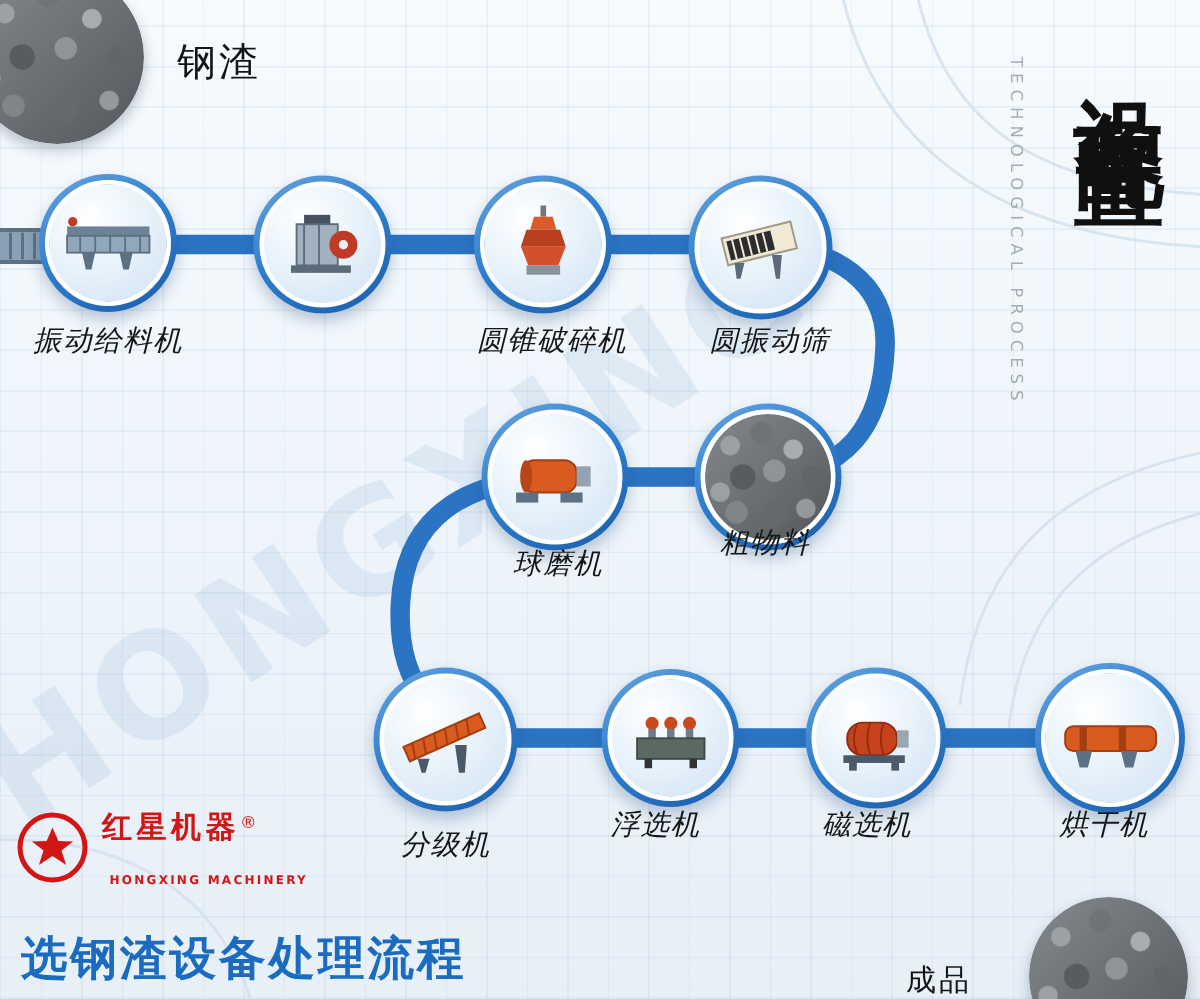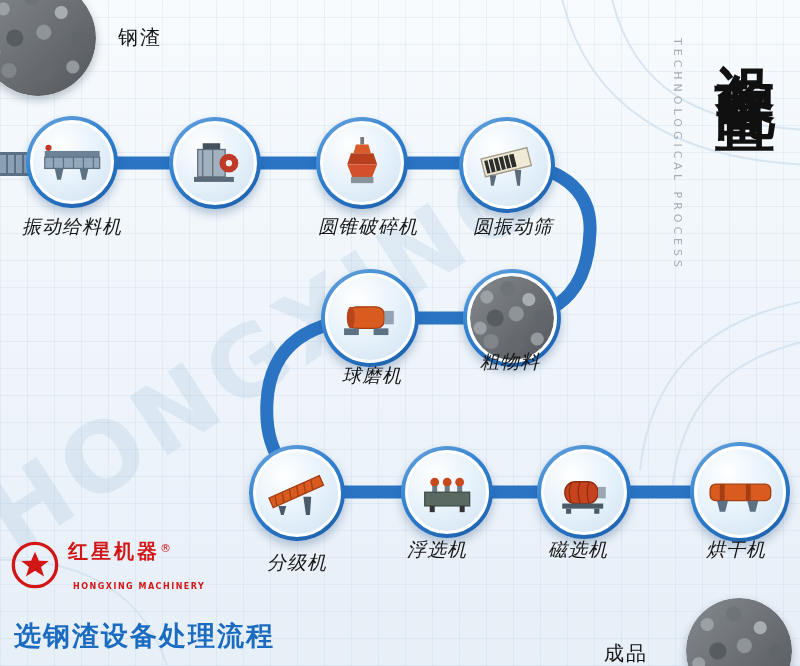--- a/index.html
+++ b/index.html
@@ -51,21 +51,21 @@
       radial-gradient(circle at 70% 28%, #a8adb1 0 6px, transparent 7px),
       radial-gradient(circle at 85% 50%, #61666a 0 7px, transparent 8px),
       radial-gradient(circle at 30% 50%, #575c60 0 8px, transparent 9px),
       radial-gradient(circle at 55% 45%, #8f9498 0 7px, transparent 8px),
       radial-gradient(circle at 12% 62%, #9aa0a4 0 6px, transparent 7px),
       radial-gradient(circle at 25% 78%, #80858a 0 7px, transparent 8px),
       radial-gradient(circle at 55% 80%, #65696d 0 8px, transparent 9px),
       radial-gradient(circle at 80% 75%, #94999d 0 6px, transparent 7px),
       linear-gradient(135deg,#84898d,#54585c);
   }
-  .material-label{position:absolute;z-index:4;font-size:20px;font-weight:500;color:#141414;letter-spacing:2px;}
+  .material-label{position:absolute;z-index:4;font-size:26px;font-weight:500;color:#141414;letter-spacing:2px;}
   
   .side-en{
     position:absolute;top:38px;right:116px;z-index:4;
     writing-mode:vertical-rl;font-size:11px;letter-spacing:4px;color:#a4adb5;
   }
   .side-cn{
     position:absolute;top:16px;right:24px;z-index:4;
     writing-mode:vertical-rl;font-size:60px;line-height:1;letter-spacing:10px;
     font-weight:800;color:#101010;
     font-family:"DejaVu Serif","Liberation Serif",serif;
@@ -81,21 +81,21 @@
   .logo-emblem svg{display:block;}
   .logo-cn{font-size:20px;font-weight:800;color:#d21616;letter-spacing:3px;line-height:1.1;
     font-family:"DejaVu Serif","Liberation Serif",serif;}
   .logo-reg{font-size:11px;vertical-align:super;color:#d21616;font-weight:400;}
   .logo-en-row{display:flex;align-items:center;gap:5px;margin-top:20px;}
   .logo-en-line{height:1px;background:#d21616;flex:1;}
   .logo-en{font-size:8px;color:#d21616;letter-spacing:1.5px;white-space:nowrap;font-weight:700;}
   
   .footer-title{
     position:absolute;left:14px;top:618px;z-index:5;
-    font-size:27px;font-weight:800;color:#1b6cc0;letter-spacing:2px;
+    font-size:31px;font-weight:800;color:#1b6cc0;letter-spacing:2px;
   }
   .product-label{position:absolute;left:604px;top:640px;z-index:5;font-size:20px;font-weight:500;color:#141414;letter-spacing:2px;}
 </style>
 </head>
 <body>
 
 <div id="canvas">
 
   <div class="grid"></div>
 

